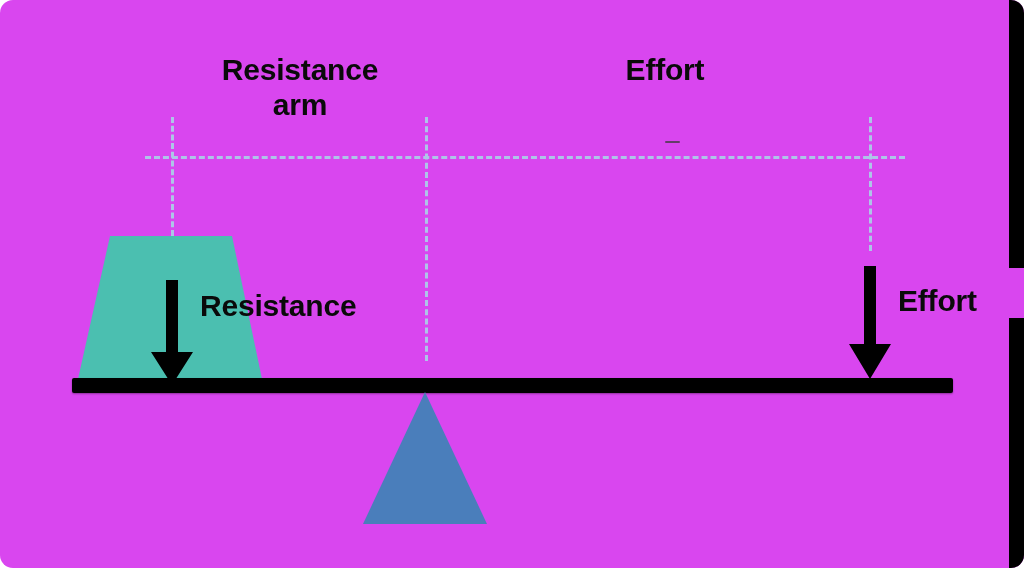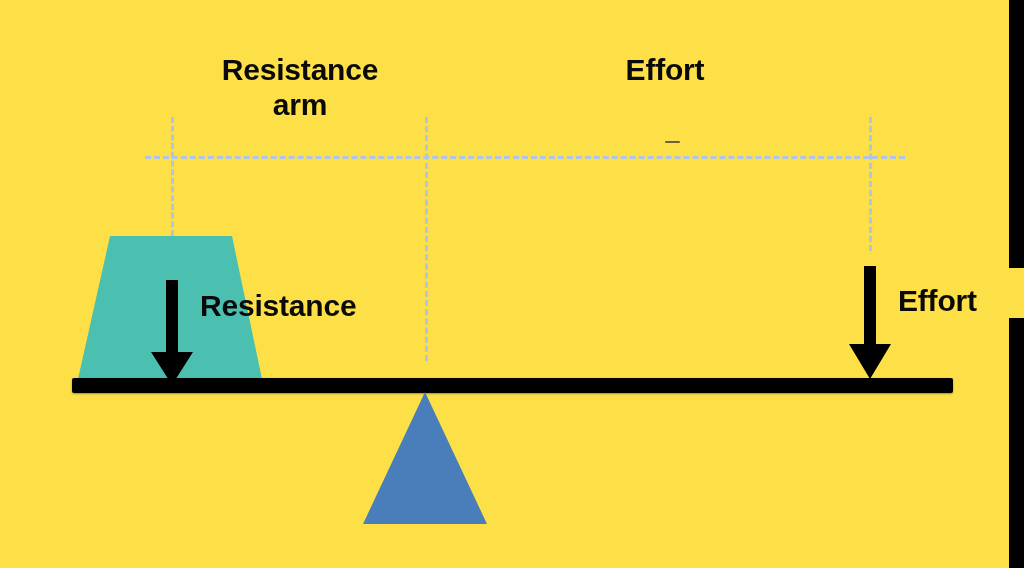--- a/index.html
+++ b/index.html
@@ -8,22 +8,23 @@
     padding: 0;
     background: #ffffff;
   }
   body {
     font-family: "Liberation Sans", sans-serif;
   }
   #stage {
     position: relative;
     width: 1024px;
     height: 568px;
-    background: #fde047;
+    background: #d946ef;
     overflow: hidden;
+    border-radius: 13px;
   }
 
   
   .label {
     position: absolute;
     font-family: "Liberation Sans", sans-serif;
     font-weight: bold;
     color: #0a0a0a;
     white-space: pre;
     line-height: 1.18;

